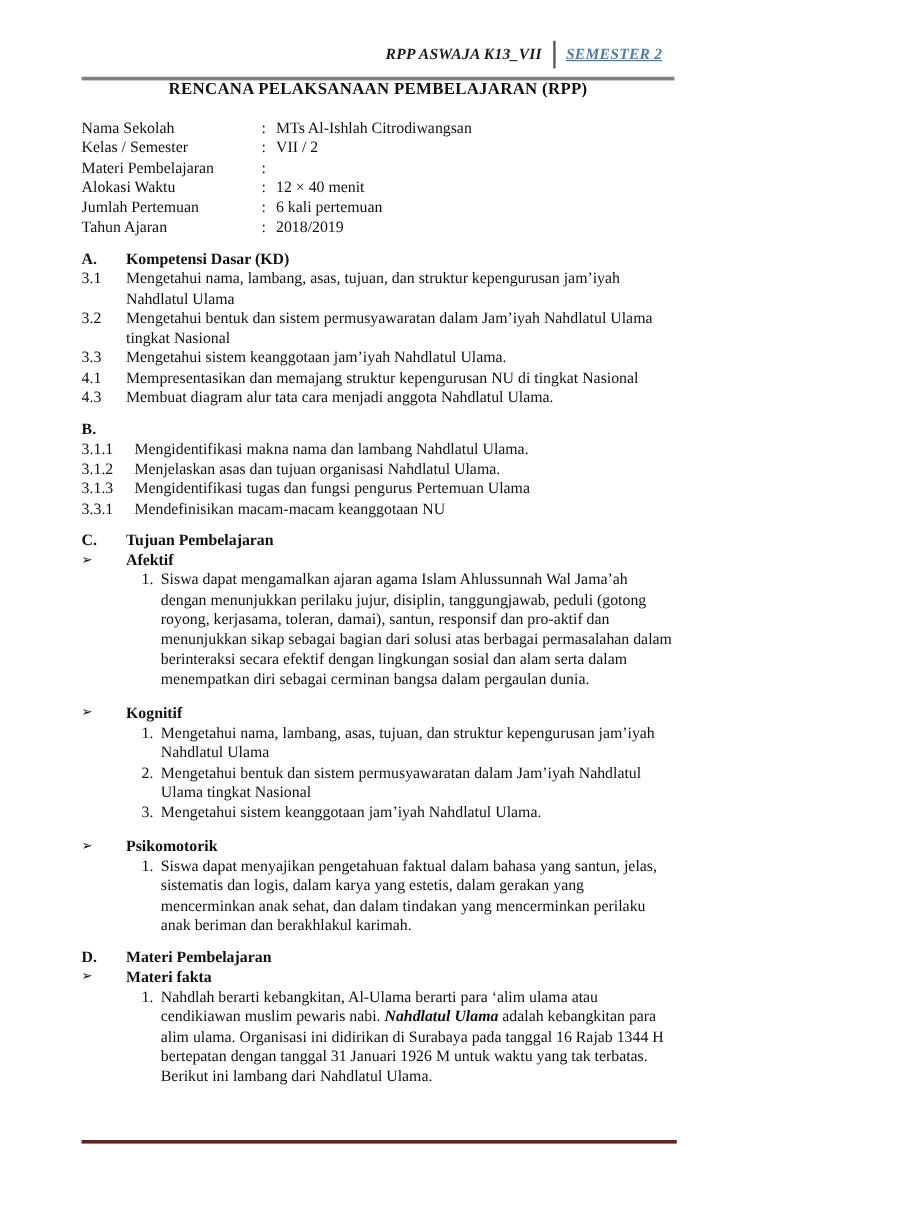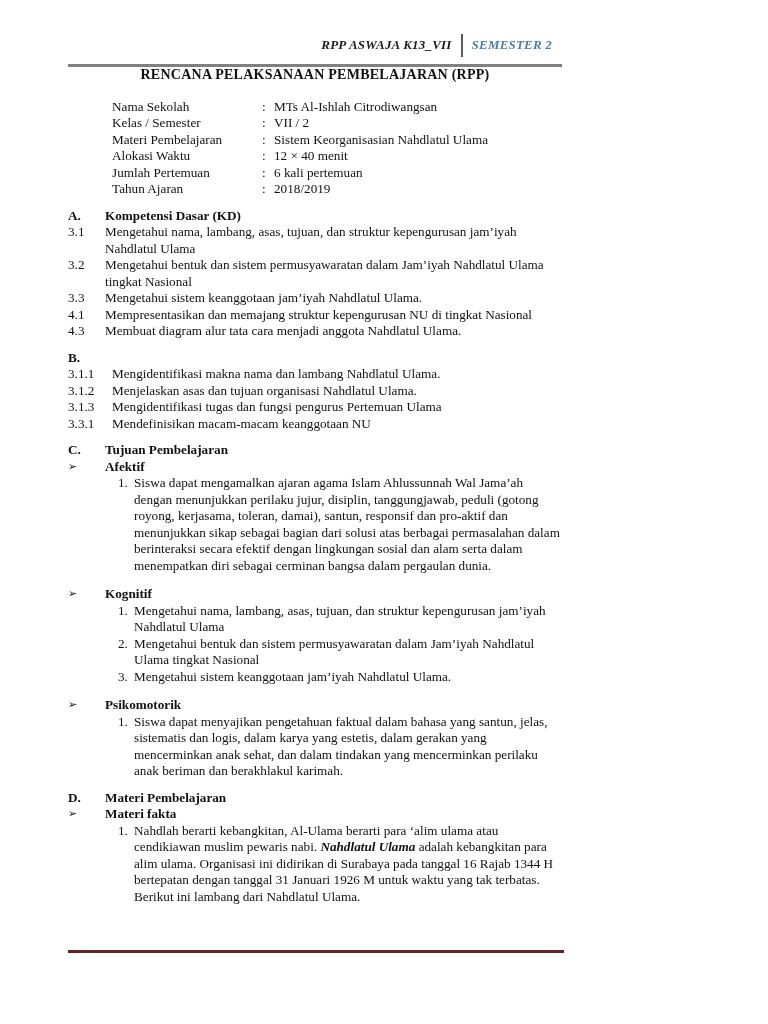--- a/index.html
+++ b/index.html
@@ -6,27 +6,27 @@
   .page{
     width:620px;height:1024px;background:#ffffff;position:relative;
     box-sizing:border-box;padding:34px 58px 0 68px;
     font-family:"Liberation Serif", serif;font-size:13.2px;line-height:16.5px;color:#111;
     overflow:hidden;
   }
   
   .hdr{display:flex;justify-content:flex-end;align-items:center;padding-right:10px;}
   .hdr-code{font-weight:bold;font-style:italic;font-size:13px;color:#1c1c1c;letter-spacing:.2px;}
   .hdr-div{width:2px;height:23px;background:#5a5a5a;margin:0 9px;}
-  .hdr-sem{font-weight:bold;font-style:italic;font-size:13px;color:#4d7ca6;letter-spacing:.2px;}
+  .hdr-sem{font-weight:bold;font-style:italic;font-size:13px;color:#4d7ca6;letter-spacing:.2px;text-decoration:underline;}
   .hdr-rule{height:3px;background:#808080;margin-top:7px;}
   
   .title{text-align:center;font-weight:bold;font-size:14px;letter-spacing:.25px;}
   
   .info{margin-top:15px;}
-  .info-row{display:flex;margin-left:44px;}
+  .info-row{display:flex;}
   .info-label{width:150px;flex-shrink:0;}
   .info-colon{width:12px;flex-shrink:0;}
   
   .section{margin-top:10px;}
   .sec-head{display:flex;font-weight:bold;}
   .sec-letter{width:37px;flex-shrink:0;}
   .item{display:flex;}
   .item-num{width:37px;flex-shrink:0;}
   .ipk .item-num{width:44px;}
   .item-text{flex:1;}
@@ -62,21 +62,20 @@
       <span class="info-value">MTs Al-Ishlah Citrodiwangsan</span>
     </div>
     <div class="info-row">
       <span class="info-label">Kelas / Semester</span>
       <span class="info-colon">:</span>
       <span class="info-value">VII / 2</span>
     </div>
     <div class="info-row">
       <span class="info-label">Materi Pembelajaran</span>
       <span class="info-colon">:</span>
-      <span class="info-value">Sistem Keorganisasian Nahdlatul Ulama</span>
     </div>
     <div class="info-row">
       <span class="info-label">Alokasi Waktu</span>
       <span class="info-colon">:</span>
       <span class="info-value">12 × 40 menit</span>
     </div>
     <div class="info-row">
       <span class="info-label">Jumlah Pertemuan</span>
       <span class="info-colon">:</span>
       <span class="info-value">6 kali pertemuan</span>

